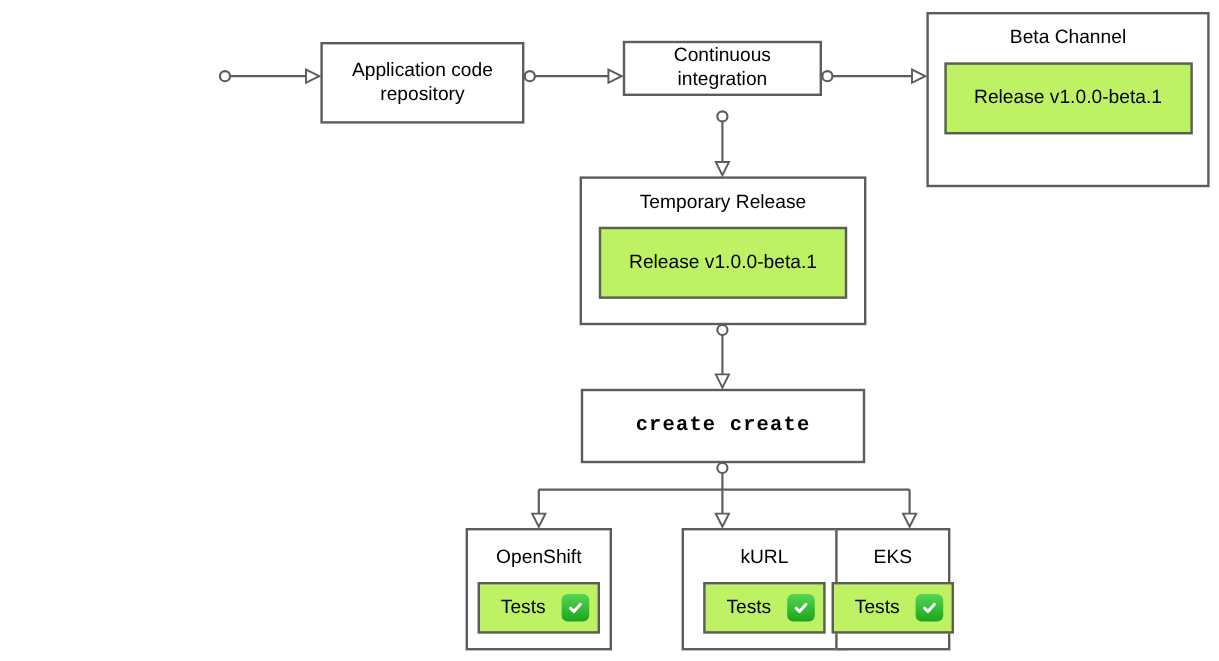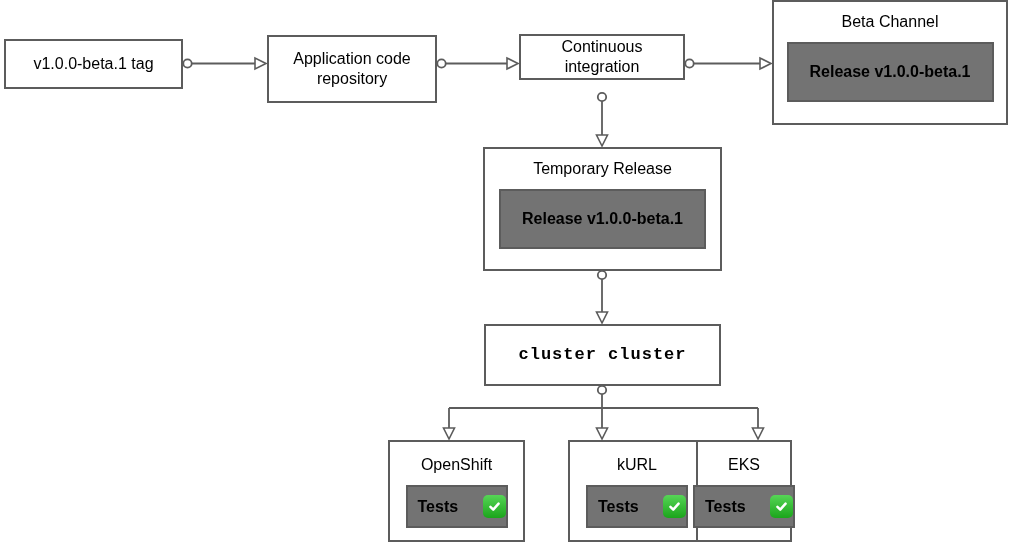--- a/index.html
+++ b/index.html
@@ -40,34 +40,33 @@
     font-size: 16px;
     color: var(--text, #000);
   }
   .group-title {
     line-height: 26px;
     text-align: center;
   }
   .inner-box {
     box-sizing: border-box;
     border: 2px solid var(--border, #5c5c5c);
-    background: #737373;
+    background: #bef264;
     display: flex;
     align-items: center;
     justify-content: center;
     font-size: 16px;
-    font-weight: bold;
   }
   .beta-title, .temp-title { padding-top: 7px; margin-bottom: 7px; }
   .cluster-title { padding-top: 10px; margin-bottom: 7px; }
   .release-box { width: 207px; height: 60px; }
   .tests-box {
     width: 102px;
     height: 43px;
-    justify-content: space-between;
+    justify-content: center;
     padding-left: 10px;
     gap: 13px;
   }
   .mono {
     font-family: "Liberation Mono", "DejaVu Sans Mono", monospace;
     font-weight: bold;
     font-size: 17px;
     letter-spacing: 1px;
   }
   .pad-wrap { padding: 0 18px; }
@@ -105,51 +104,48 @@
     stroke: var(--connector, #5c5c5c);
     stroke-width: 1.8;
     fill: #ffffff;
   }
 </style>
 </head>
 <body>
 
 <div class="canvas">
 
-  <div class="box" style="left:4px; top:39px; width:179px; height:50px;">
-    <span>v1.0.0-beta.1 tag</span>
-  </div>
 
   <div class="box" style="left:267px; top:35px; width:170px; height:68px;">
     <span class="pad-wrap">Application code repository</span>
   </div>
 
   <div class="box" style="left:519px; top:34px; width:166px; height:46px;">
     <span class="pad-wrap">Continuous integration</span>
   </div>
 
-  <div class="group" style="left:772px; top:0; width:236px; height:125px;">
+  <div class="group" style="left:772px; top:10px; width:236px; height:146px;">
     <div class="group-title beta-title">Beta Channel</div>
     <div class="inner-box release-box">
       <span>Release v1.0.0-beta.1</span>
     </div>
   </div>
 
   <div class="group" style="left:483px; top:147px; width:239px; height:124px;">
     <div class="group-title temp-title">Temporary Release</div>
     <div class="inner-box release-box">
       <span>Release v1.0.0-beta.1</span>
     </div>
   </div>
 
   <div class="box" style="left:484px; top:324px; width:237px; height:62px;">
-    <span class="mono">cluster cluster</span>
-  </div>
-
-  <div class="group" style="left:388px; top:440px; width:137px; height:102px;">
+    <span class="mono">create create</span>
+  </div>
+
+  <div class="group" style="left:388px; top:440px; width:122px; height:102px;">
     <div class="group-title cluster-title">OpenShift</div>
     <div class="inner-box tests-box">
       <span>Tests</span>
       <span class="check-badge">
         <svg width="15" height="15" viewBox="0 0 24 24" aria-hidden="true">
           <path d="M5.5 12.5 L10 17 L18.5 7.5" fill="none" stroke="#ffffff" stroke-width="4" stroke-linecap="round" stroke-linejoin="round"></path>
         </svg>
       </span>
     </div>
   </div>

